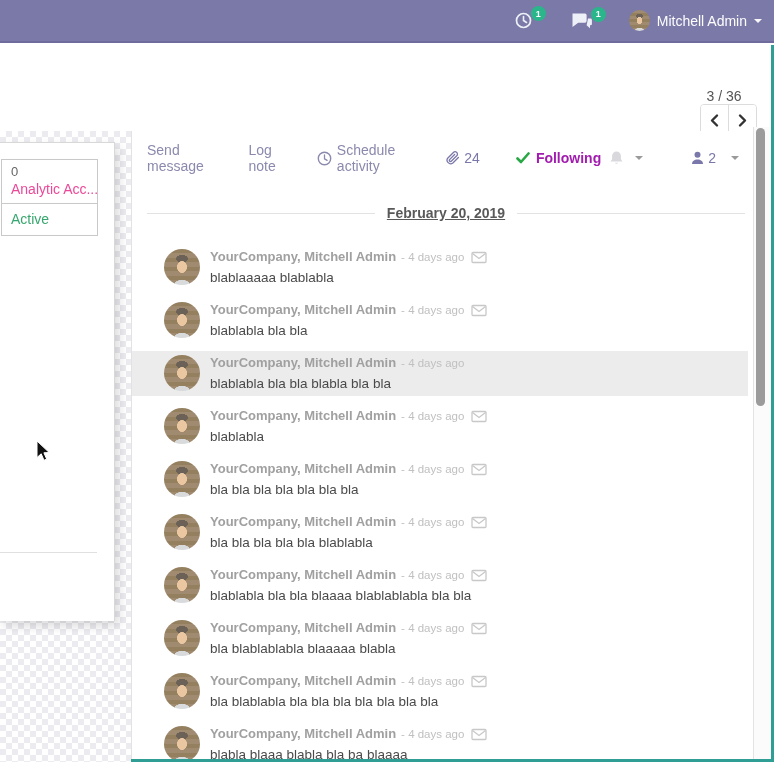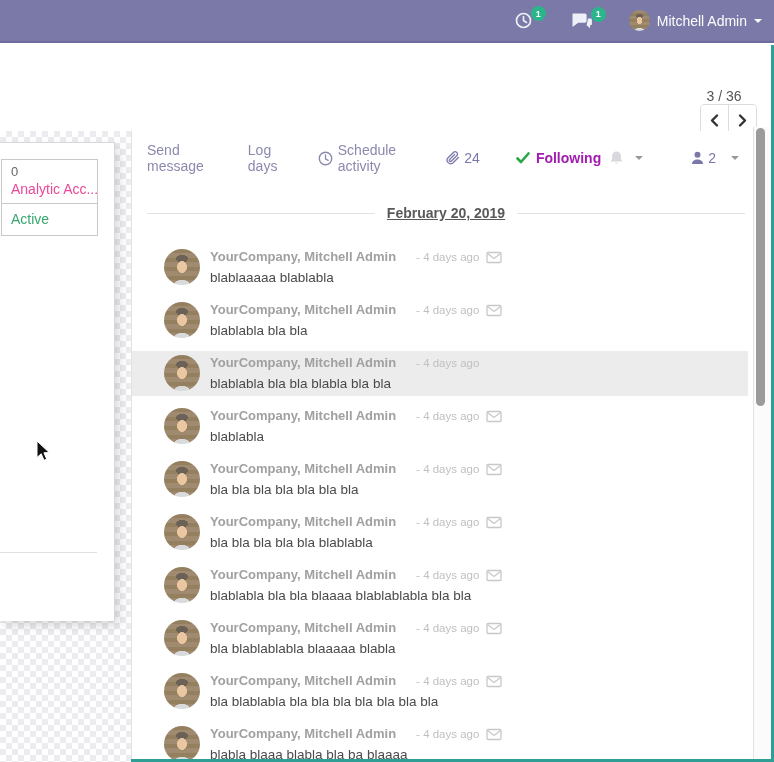--- a/index.html
+++ b/index.html
@@ -99,21 +99,21 @@
   .msg{
     display:flex;align-items:flex-start;
     margin:0 -3px 8px -15px;
     padding:4px 8px 4px 32px;
     min-height:36px;box-sizing:border-box;
   }
   .msg.highlight{background:#ececec;}
   .msg-content{margin-left:10px;padding-top:0;}
   .msg-head{display:flex;align-items:center;line-height:16px;}
   .msg-author{font-size:13px;font-weight:bold;color:#a0a0a0;cursor:pointer;}
-  .msg-time{font-size:11.5px;color:#c0c0c0;margin-left:20px;}
+  .msg-time{font-size:11.5px;color:#c0c0c0;margin-left:5px;}
   .msg-env{margin-left:7px;display:flex;cursor:pointer;}
   .msg-body{font-size:13.5px;color:#4a4a4a;margin-top:4px;line-height:17px;}
 
   
   .scrollbar{position:absolute;left:753px;top:127px;width:18px;height:635px;background:#fbfbfb;
     border-left:1px solid #e3e3e3;box-sizing:border-box;}
   .scroll-thumb{position:absolute;left:2px;top:1px;width:9px;height:278px;background:#9b9b9b;border-radius:5px;}
 
   
   .teal-right{position:absolute;left:771px;top:45px;width:3px;height:717px;background:#2f9e94;}
@@ -190,21 +190,21 @@
     </div>
     <div class="side-divider"></div>
   </div>
 
   <div class="chatter">
     <div class="chatter-top">
       <span class="chat-btn">
           <span>Send message</span>
         </span>
       <span class="chat-btn">
-          <span>Log days</span>
+          <span>Log note</span>
         </span>
       <span class="chat-btn">
         <span class="ico">
           <svg width="15" height="15" viewBox="0 0 15 15">
               <circle cx="7.5" cy="7.5" r="6.2" fill="none" stroke="#8b89ad" stroke-width="1.4"></circle>
               <path d="M7.5 4v3.8l2.6 1.6" fill="none" stroke="#8b89ad" stroke-width="1.3" stroke-linecap="round"></path>
             </svg>
         </span>
         <span>Schedule activity</span>
       </span>

